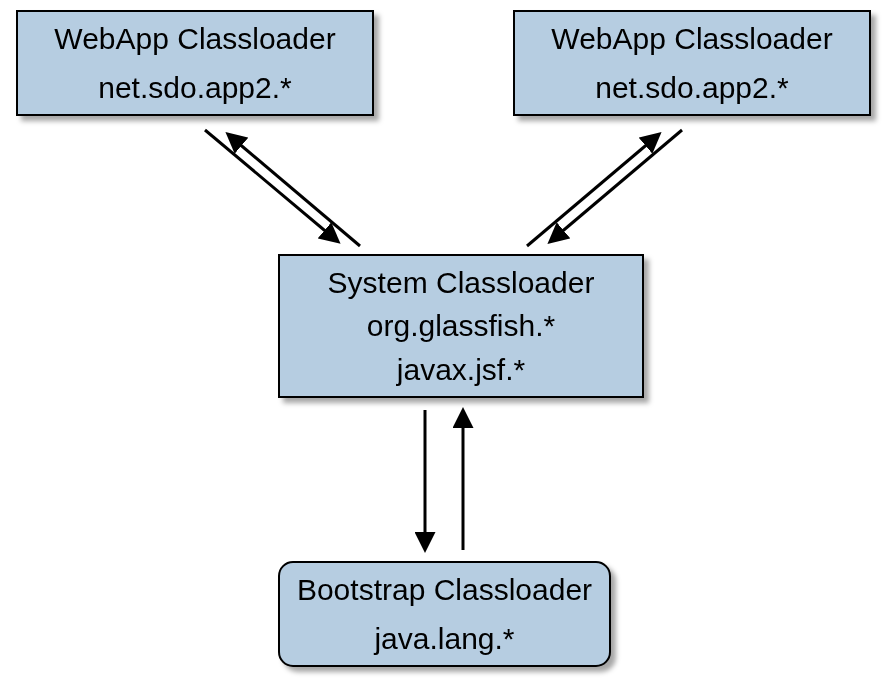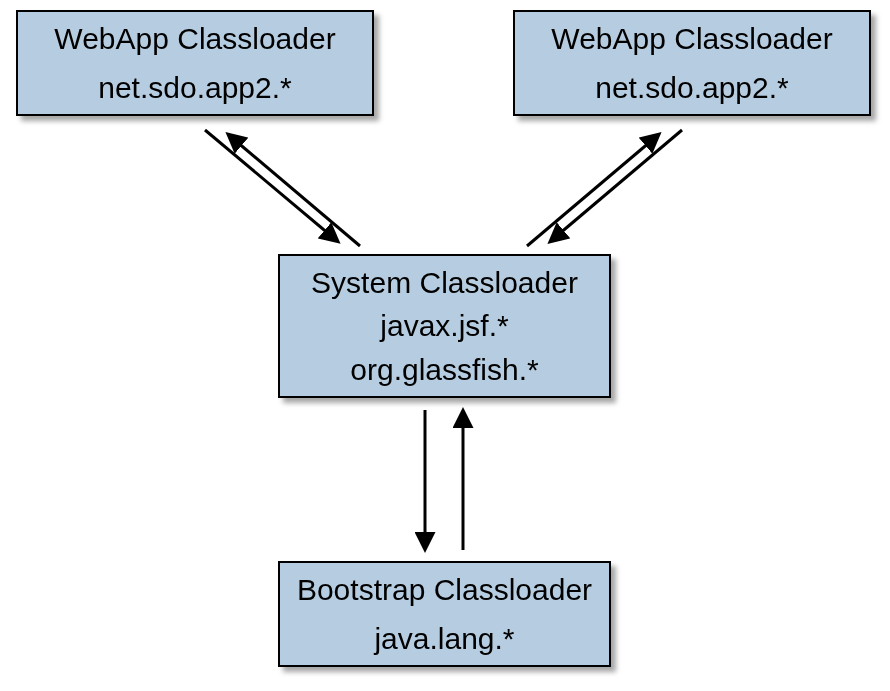--- a/index.html
+++ b/index.html
@@ -54,27 +54,27 @@
   <div class="box" style="left:16px; top:10px; width:358px; height:106px;">
     <div class="line">WebApp Classloader</div>
     <div class="line">net.sdo.app2.*</div>
   </div>
 
   <div class="box" style="left:513px; top:10px; width:358px; height:106px;">
     <div class="line">WebApp Classloader</div>
     <div class="line">net.sdo.app2.*</div>
   </div>
 
-  <div class="box" style="left:278px; top:254px; width:333px; height:144px;">
+  <div class="box" style="left:278px; top:254px; width:366px; height:144px;">
     <div class="line">System Classloader</div>
+    <div class="line">org.glassfish.*</div>
     <div class="line">javax.jsf.*</div>
-    <div class="line">org.glassfish.*</div>
   </div>
 
-  <div class="box" style="left:278px; top:561px; width:333px; height:106px;">
+  <div class="box" style="left:278px; top:561px; width:333px; height:106px;border-radius:15px;">
     <div class="line">Bootstrap Classloader</div>
     <div class="line">java.lang.*</div>
   </div>
 
   <svg class="arrows" viewBox="0 0 890 691">
     <defs>
       <marker id="arrowhead" markerWidth="7" markerHeight="7" refX="5" refY="3.5" orient="auto" markerUnits="strokeWidth">
         <polygon points="0 0, 7 3.5, 0 7" fill="#000"></polygon>
       </marker>
     </defs>

